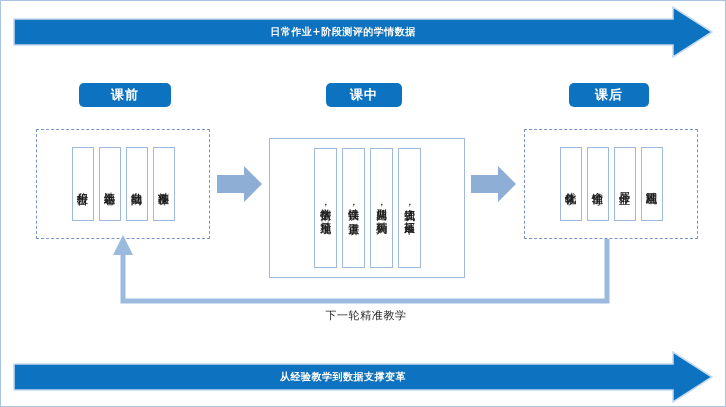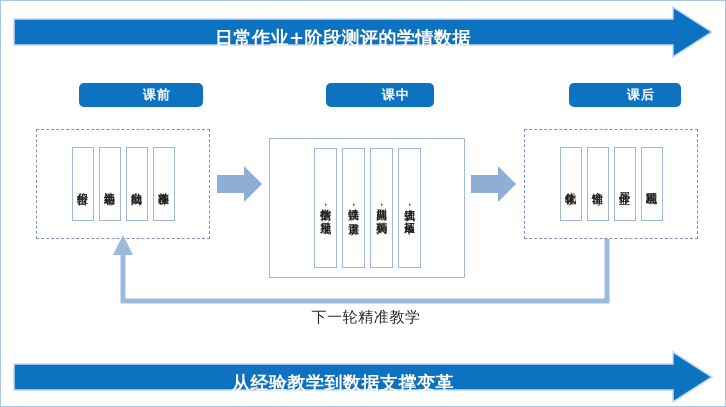--- a/index.html
+++ b/index.html
@@ -5,36 +5,35 @@
   html,body{margin:0;padding:0;background:#ffffff;}
   body{font-family:"Liberation Sans","DejaVu Sans",sans-serif;}
   #canvas{
     position:relative;width:726px;height:407px;background:#ffffff;
     border:1px solid #a8c4e6;box-sizing:border-box;overflow:hidden;
   }
   
   .banner{position:absolute;left:12px;width:700px;height:52px;}
   .banner svg{position:absolute;left:0;top:0;}
   .banner .banner-label{
-    position:absolute;left:0;top:6px;width:660px;height:52px;
+    position:absolute;left:0;top:0;width:660px;height:52px;
     display:flex;align-items:center;justify-content:center;
-    color:#ffffff;font-size:18px;font-weight:bold;letter-spacing:.5px;
+    color:#ffffff;font-size:10px;font-weight:bold;letter-spacing:.5px;
     text-shadow:0 0 1px rgba(0,0,0,.15);
     font-family:"DejaVu Sans","Liberation Sans",sans-serif;
   }
   #banner-top{top:5px;}
   #banner-bottom{top:350px;}
 
   
   .phase-tag{
     position:absolute;height:24px;border-radius:5px;background:#0d72bf;
     display:flex;align-items:center;justify-content:center;
     color:#fff;font-size:13px;font-weight:bold;letter-spacing:1px;
     font-family:"DejaVu Sans","Liberation Sans",sans-serif;
-    padding-left:32px;
   }
   #tag-pre{left:78px;top:82px;width:92px;}
   #tag-in{left:325px;top:82px;width:76px;}
   #tag-post{left:568px;top:82px;width:80px;}
 
   
   .group-box{position:absolute;box-sizing:border-box;background:#ffffff;}
   .group-dashed{border:1px dashed #7a93c4;}
   .group-solid{border:1px solid #9db9dd;}
   #group-pre{left:35px;top:128px;width:174px;height:110px;}
@@ -56,21 +55,21 @@
 
   
   .connector{position:absolute;width:46px;height:40px;}
   #connector-1{left:216px;top:163px;}
   #connector-2{left:470px;top:163px;}
 
   
   #feedback-loop{position:absolute;left:0;top:0;width:726px;height:407px;pointer-events:none;}
   #loop-label{
     position:absolute;left:245px;top:307px;width:240px;text-align:center;
-    color:#262626;font-size:15px;letter-spacing:.6px;
+    color:#262626;font-size:11px;letter-spacing:.6px;
     font-family:"DejaVu Sans","Liberation Sans",sans-serif;
   }
 </style>
 </head>
 <body>
 
 <div id="canvas">
 
   <div class="banner" id="banner-top">
     <svg width="700" height="52" viewBox="0 0 700 52">

